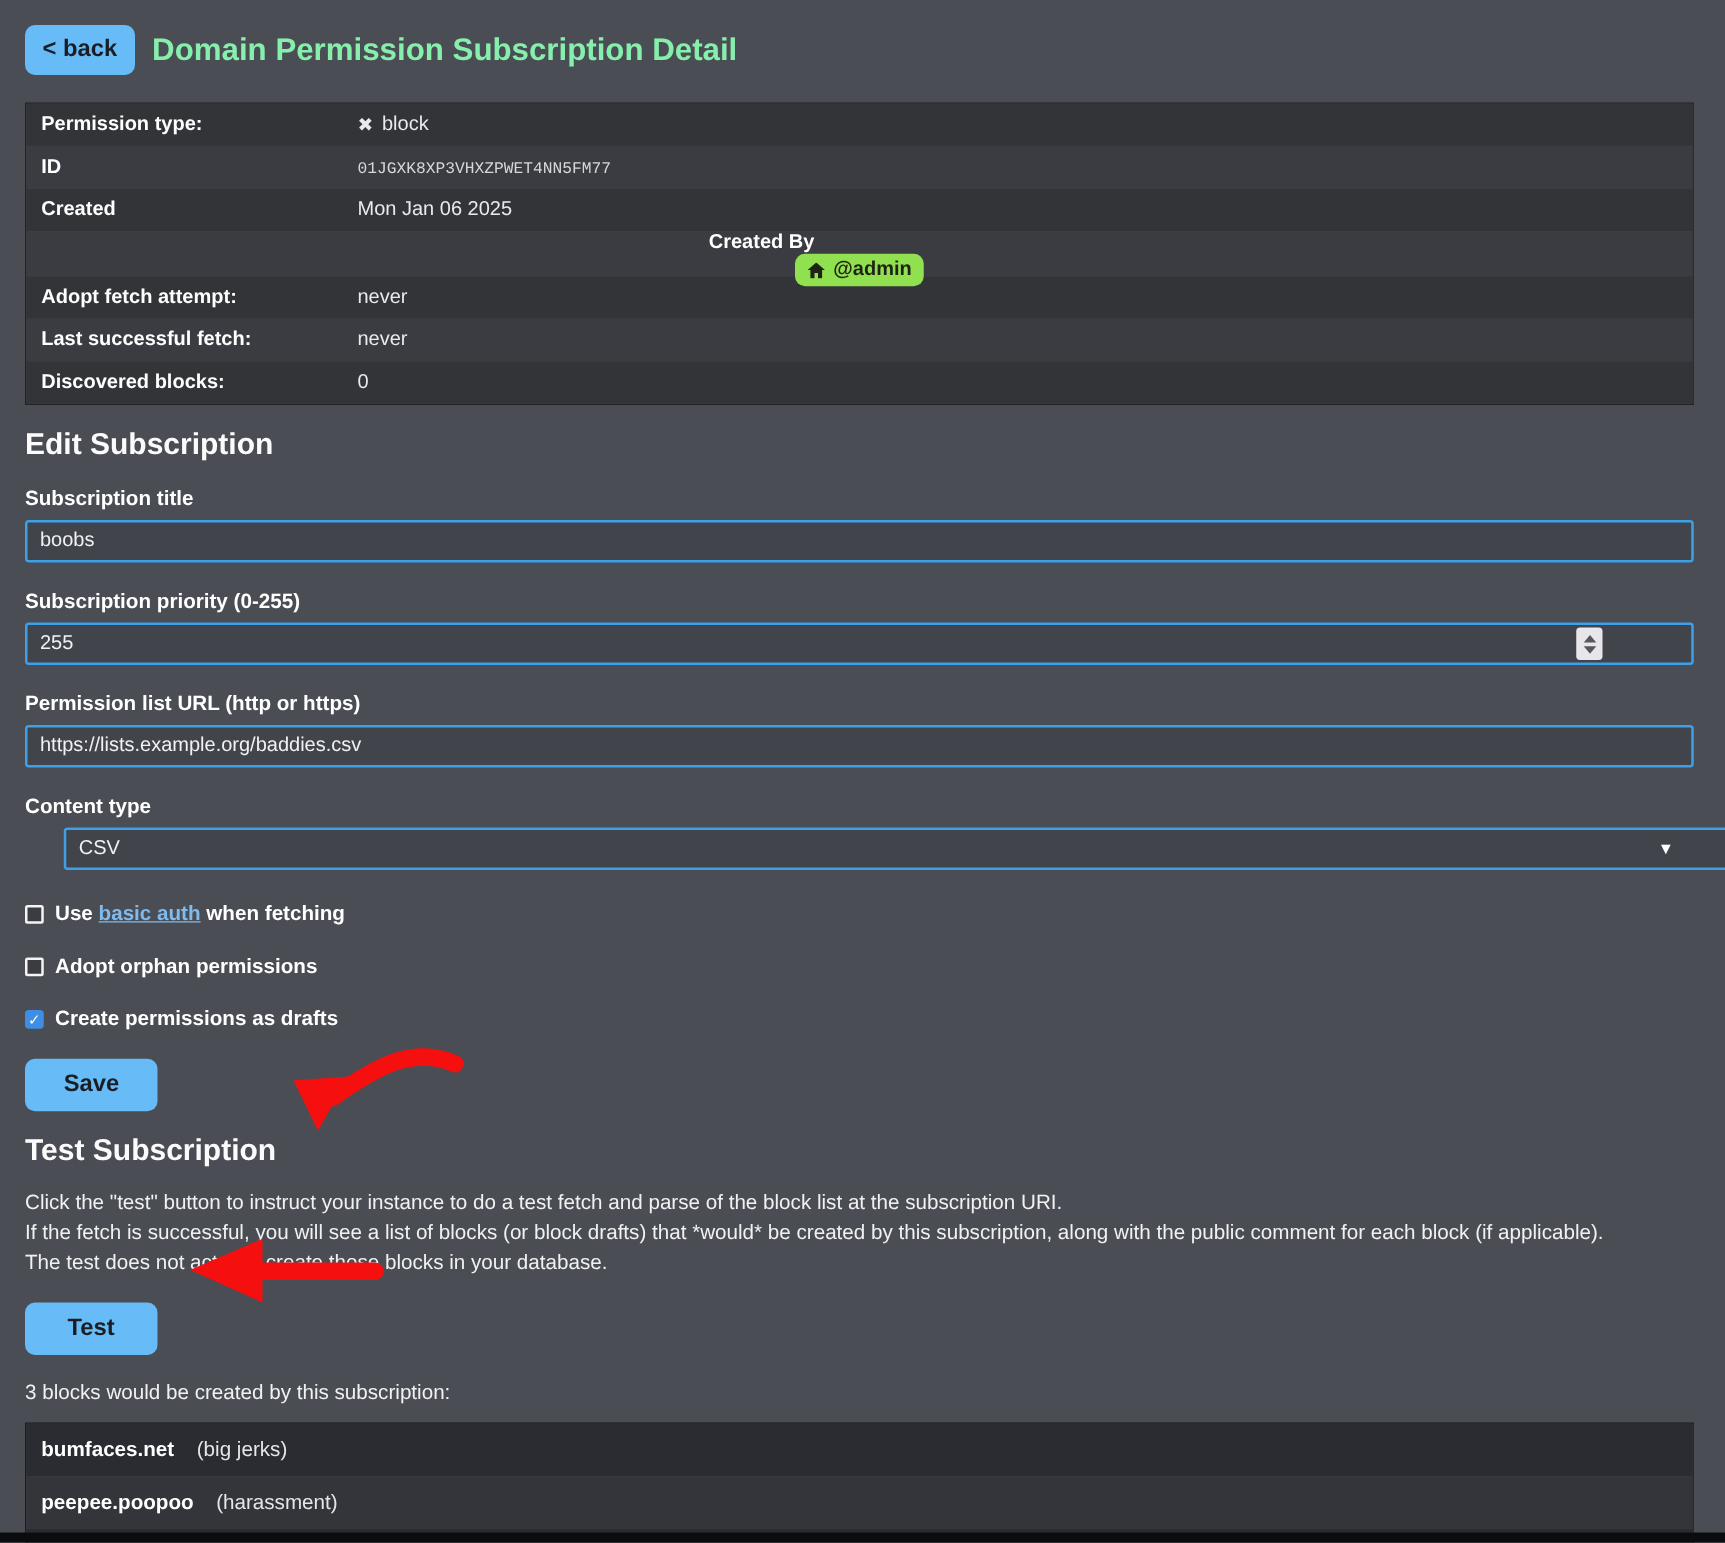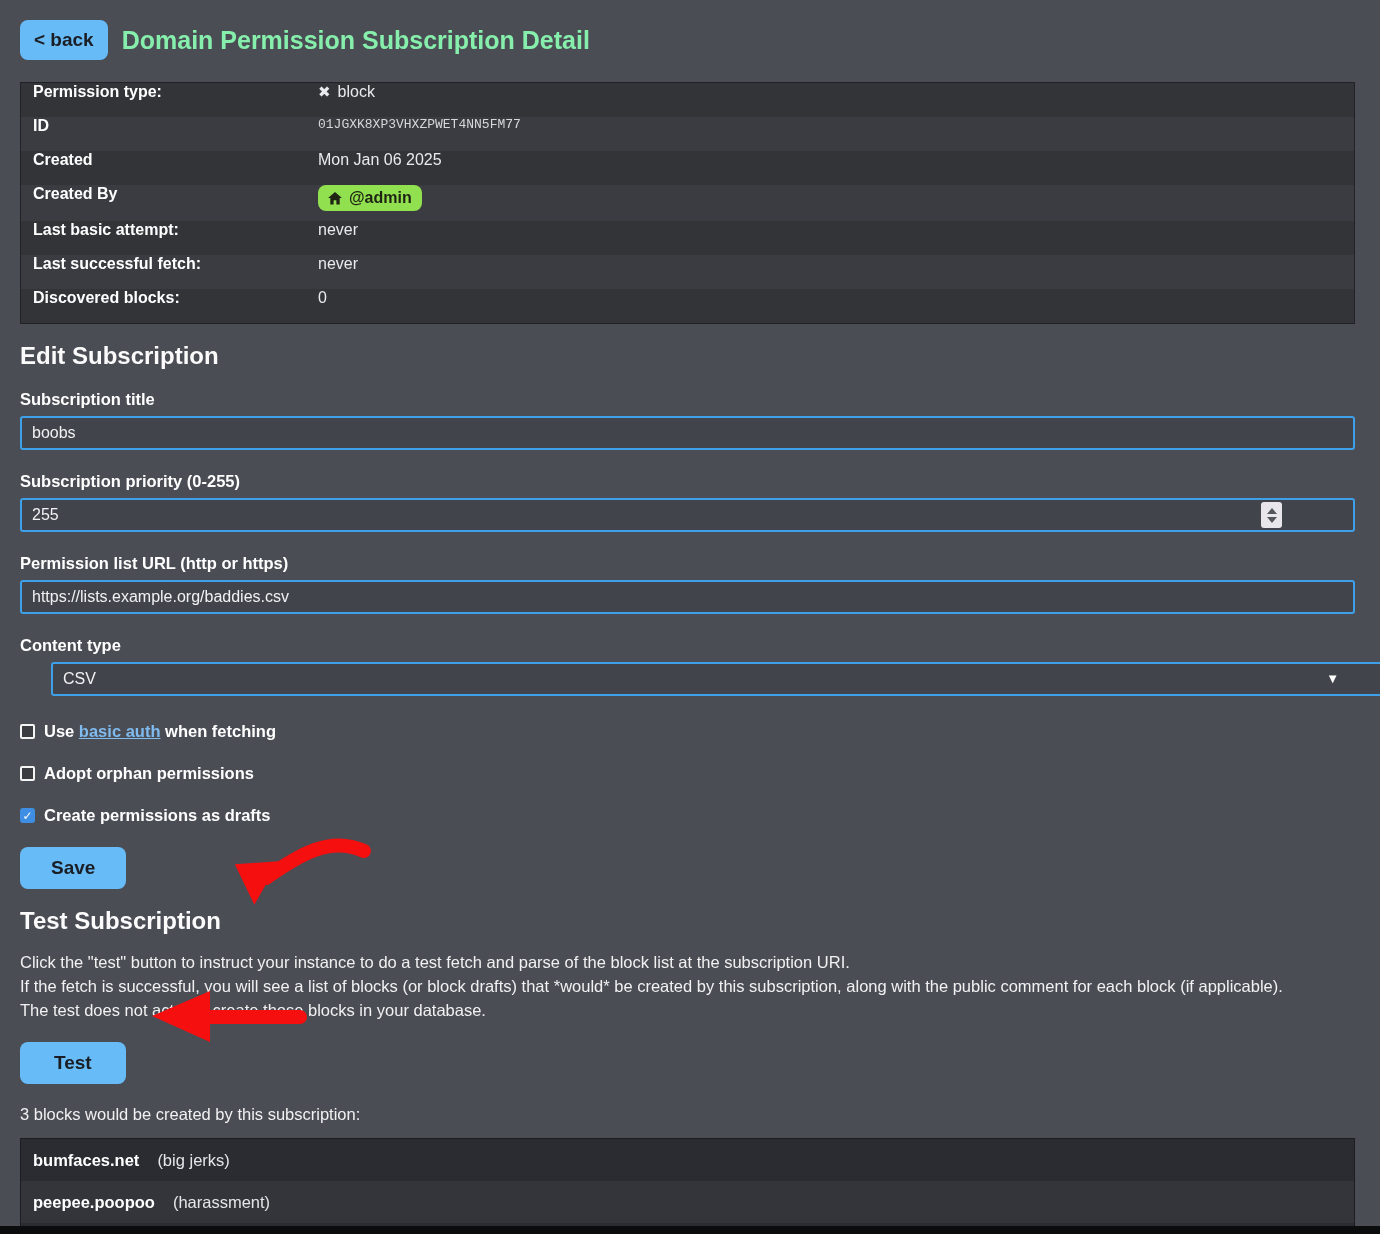--- a/index.html
+++ b/index.html
@@ -18,22 +18,22 @@
   .btn {
     background: #67bcf7; color: #1b1d24; font-weight: bold;
     border: none; border-radius: 8px; cursor: pointer;
     font-family: inherit;
   }
   .back-btn { font-size: 19px; padding: 9px 14px; }
   .page-title { font-size: 25px; font-weight: bold; color: #86efac; }
 
   
   .dtable { width: 1335px; border: 1px solid #202227; }
-  .trow { display: flex; align-items: flex-start; height: 34px; gap: 32px; }
-  .trow.tall { height: 36px; }
+  .trow { display: flex; align-items: center; height: 34px; }
+  .trow.tall { height: 36px; flex-direction: column; }
   .trow.alt0 { background: #323438; }
   .trow.alt1 { background: #3a3c42; }
   .tlabel { width: 265px; padding-left: 12px; font-weight: bold; font-size: 16px; color: #ffffff; flex: none; }
   .tvalue { font-size: 16px; color: #e9eaec; display: flex; align-items: center; gap: 7px; }
   .tvalue.mono { font-family: "Liberation Mono", "DejaVu Sans Mono", monospace; font-size: 13px; color: #d6d7d9; }
   .xmark { font-weight: bold; font-size: 15px; }
   .badge {
     display: inline-flex; align-items: center; gap: 7px;
     background: #90e04f; color: #1f2313; font-weight: bold; font-size: 16px;
     padding: 4px 10px; border-radius: 8px;
@@ -128,21 +128,21 @@
           <span>
               <svg width="14" height="13" viewBox="0 0 16 15">
                 <path d="M8 0 L16 7 H13.4 V14.5 H9.6 V9.6 H6.4 V14.5 H2.6 V7 H0 Z" fill="#1f2313"></path>
               </svg>
             </span>
           <span>@admin</span>
         </span>
       </div>
     </div>
     <div class="trow alt0">
-      <div class="tlabel">Last basic attempt:</div>
+      <div class="tlabel">Adopt fetch attempt:</div>
       <div class="tvalue">never</div>
     </div>
     <div class="trow alt1">
       <div class="tlabel">Last successful fetch:</div>
       <div class="tvalue">never</div>
     </div>
     <div class="trow alt0">
       <div class="tlabel">Discovered blocks:</div>
       <div class="tvalue">0</div>
     </div>

